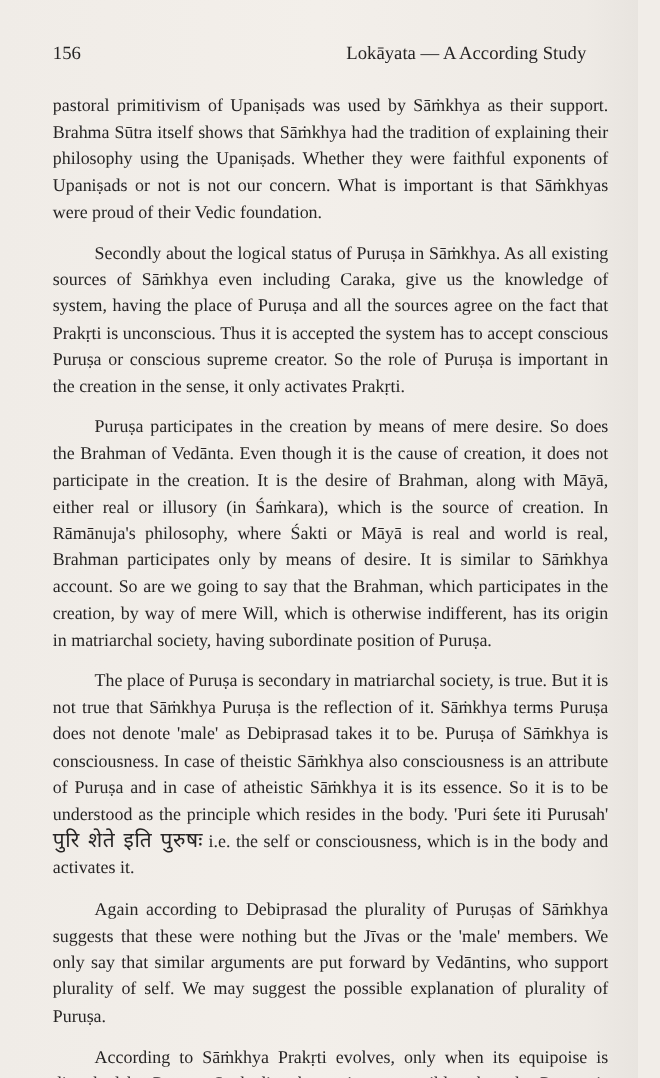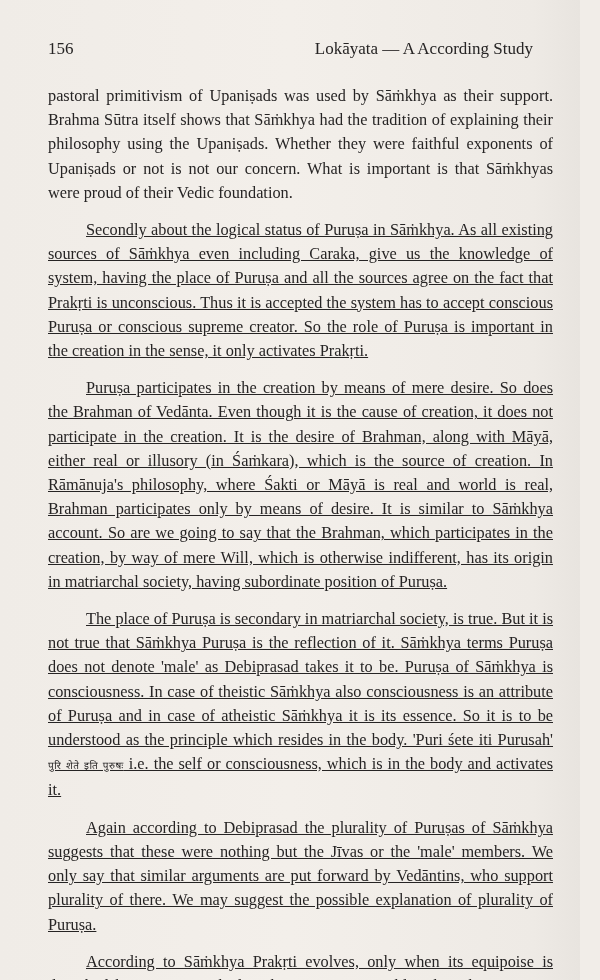--- a/index.html
+++ b/index.html
@@ -18,33 +18,33 @@
     position: absolute; left: 48px; right: 47px; top: 38px;
     display: flex; justify-content: space-between;
     font-size: 17px; line-height: 22px;
   }
   .body {
     position: absolute; left: 48px; top: 84px; width: 505px;
     font-size: 16.3px; line-height: 24.2px;
     text-align: justify;
   }
   .body p { margin: 0 0 13px 0; text-align: justify; }
-  .body p.indent { text-indent: 38px; text-decoration: underline; }
-  .deva { font-family: "DejaVu Sans", sans-serif; font-size: 10px; letter-spacing: 0.5px; }
+  .body p.indent { text-indent: 38px; }
+  .deva { font-family: "DejaVu Sans", sans-serif; font-size: 19px; letter-spacing: 0.5px; }
 </style>
 </head>
 <body>
 
 <div class="page">
   <div class="header">
     <span>156</span>
     <span>Lokāyata — A According Study</span>
   </div>
 
   <div class="body">
     <p>pastoral primitivism of Upaniṣads was used by Sāṁkhya as their support. Brahma Sūtra itself shows that Sāṁkhya had the tradition of explaining their philosophy using the Upaniṣads. Whether they were faithful exponents of Upaniṣads or not is not our concern. What is important is that Sāṁkhyas were proud of their Vedic foundation.</p>
     <p class="indent">Secondly about the logical status of Puruṣa in Sāṁkhya. As all existing sources of Sāṁkhya even including Caraka, give us the knowledge of system, having the place of Puruṣa and all the sources agree on the fact that Prakṛti is unconscious. Thus it is accepted the system has to accept conscious Puruṣa or conscious supreme creator. So the role of Puruṣa is important in the creation in the sense, it only activates Prakṛti.</p>
     <p class="indent">Puruṣa participates in the creation by means of mere desire. So does the Brahman of Vedānta. Even though it is the cause of creation, it does not participate in the creation. It is the desire of Brahman, along with Māyā, either real or illusory (in Śaṁkara), which is the source of creation. In Rāmānuja's philosophy, where Śakti or Māyā is real and world is real, Brahman participates only by means of desire. It is similar to Sāṁkhya account. So are we going to say that the Brahman, which participates in the creation, by way of mere Will, which is otherwise indifferent, has its origin in matriarchal society, having subordinate position of Puruṣa.</p>
     <p class="indent"><span>The place of Puruṣa is secondary in matriarchal society, is true. But it is not true that Sāṁkhya Puruṣa is the reflection of it. Sāṁkhya terms Puruṣa does not denote 'male' as Debiprasad takes it to be. Puruṣa of Sāṁkhya is consciousness. In case of theistic Sāṁkhya also consciousness is an attribute of Puruṣa and in case of atheistic Sāṁkhya it is its essence. So it is to be understood as the principle which resides in the body. 'Puri śete iti Purusah' </span><span class="deva">पुरि शेते इति पुरुषः</span><span> i.e. the self or consciousness, which is in the body and activates it.</span></p>
-    <p class="indent">Again according to Debiprasad the plurality of Puruṣas of Sāṁkhya suggests that these were nothing but the Jīvas or the 'male' members. We only say that similar arguments are put forward by Vedāntins, who support plurality of there. We may suggest the possible explanation of plurality of Puruṣa.</p>
+    <p class="indent">Again according to Debiprasad the plurality of Puruṣas of Sāṁkhya suggests that these were nothing but the Jīvas or the 'male' members. We only say that similar arguments are put forward by Vedāntins, who support plurality of self. We may suggest the possible explanation of plurality of Puruṣa.</p>
     <p class="indent">According to Sāṁkhya Prakṛti evolves, only when its equipoise is disturbed by Puruṣa. Such disturbance is not possible when the Puruṣa is liberated and the world will be dissolved. But since there are infinite number of Puruṣas, the creation will also be endless.</p>
   </div>
 </div>
 
 </body></html>

